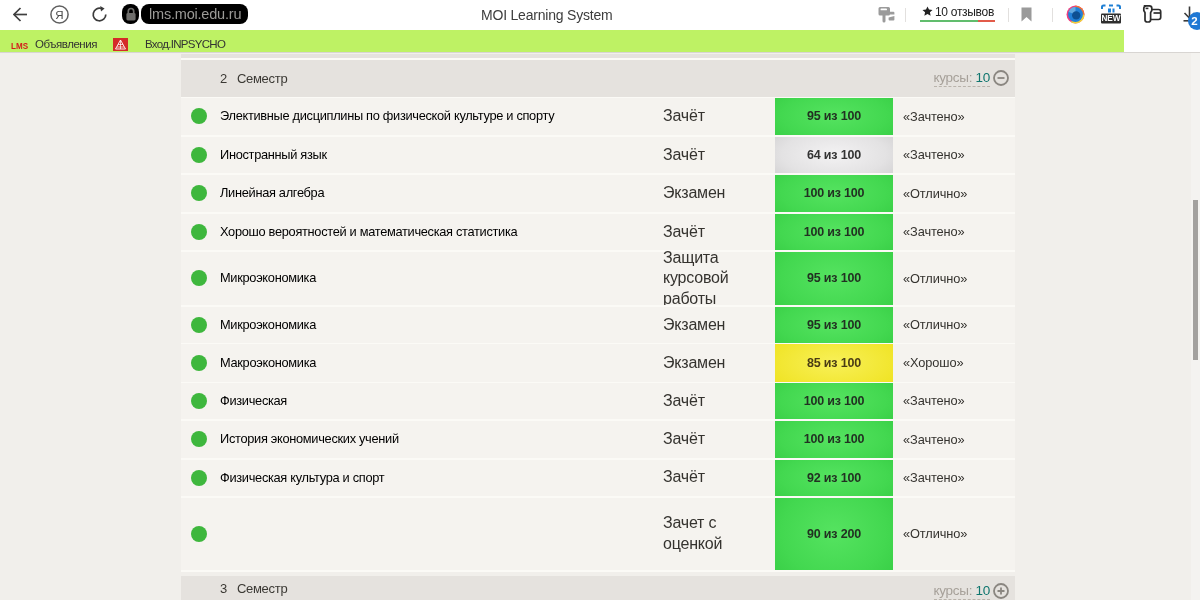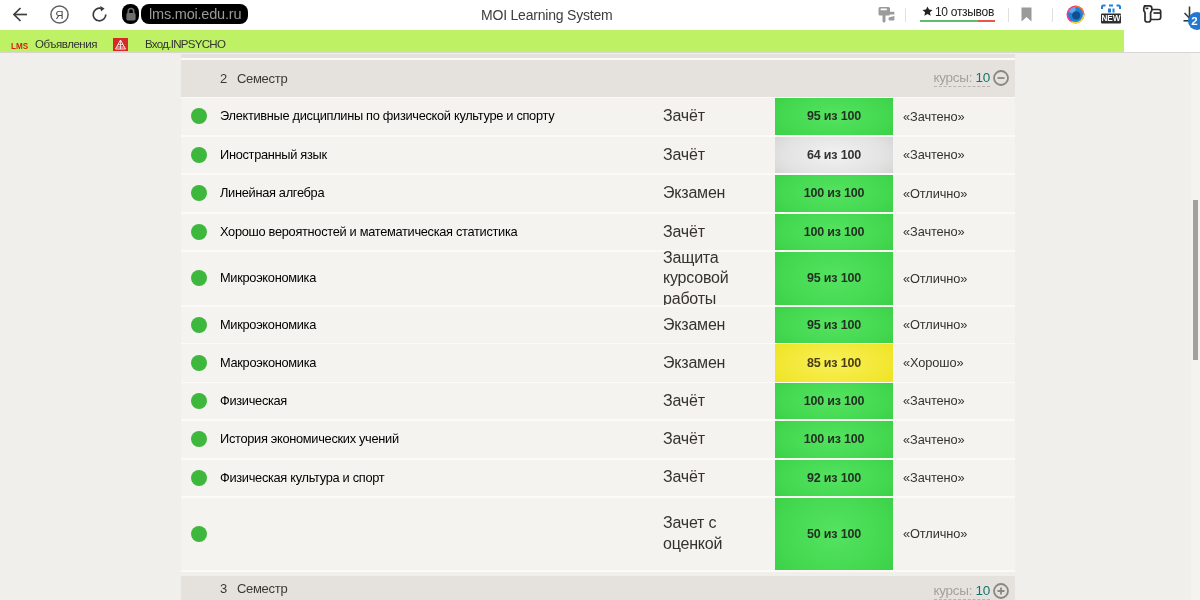--- a/index.html
+++ b/index.html
@@ -234,21 +234,21 @@
       <div class="dot"></div>
       <div class="name">Физическая культура и спорт</div>
       <div class="exam">Зачёт</div>
       <div class="badge g">92 из 100</div>
       <div class="grade">«Зачтено»</div>
     </div>
 
     <div class="row" style="top:444.5px;height:72.5px;">
       <div class="dot"></div>
       <div class="exam">Зачет с оценкой</div>
-      <div class="badge g">50 из 100</div>
+      <div class="badge g">90 из 200</div>
       <div class="grade">«Отлично»</div>
     </div>
 
     <div class="hrow" style="top:523px;height:24px;">
       <div class="htext">
           <span>3</span>
           <span style="margin-left:10px">Семестр</span>
         </div>
       <div class="kursy" style="align-items:flex-end;padding-bottom:0px;">
           <span class="k1">курсы: <b>10</b></span>

